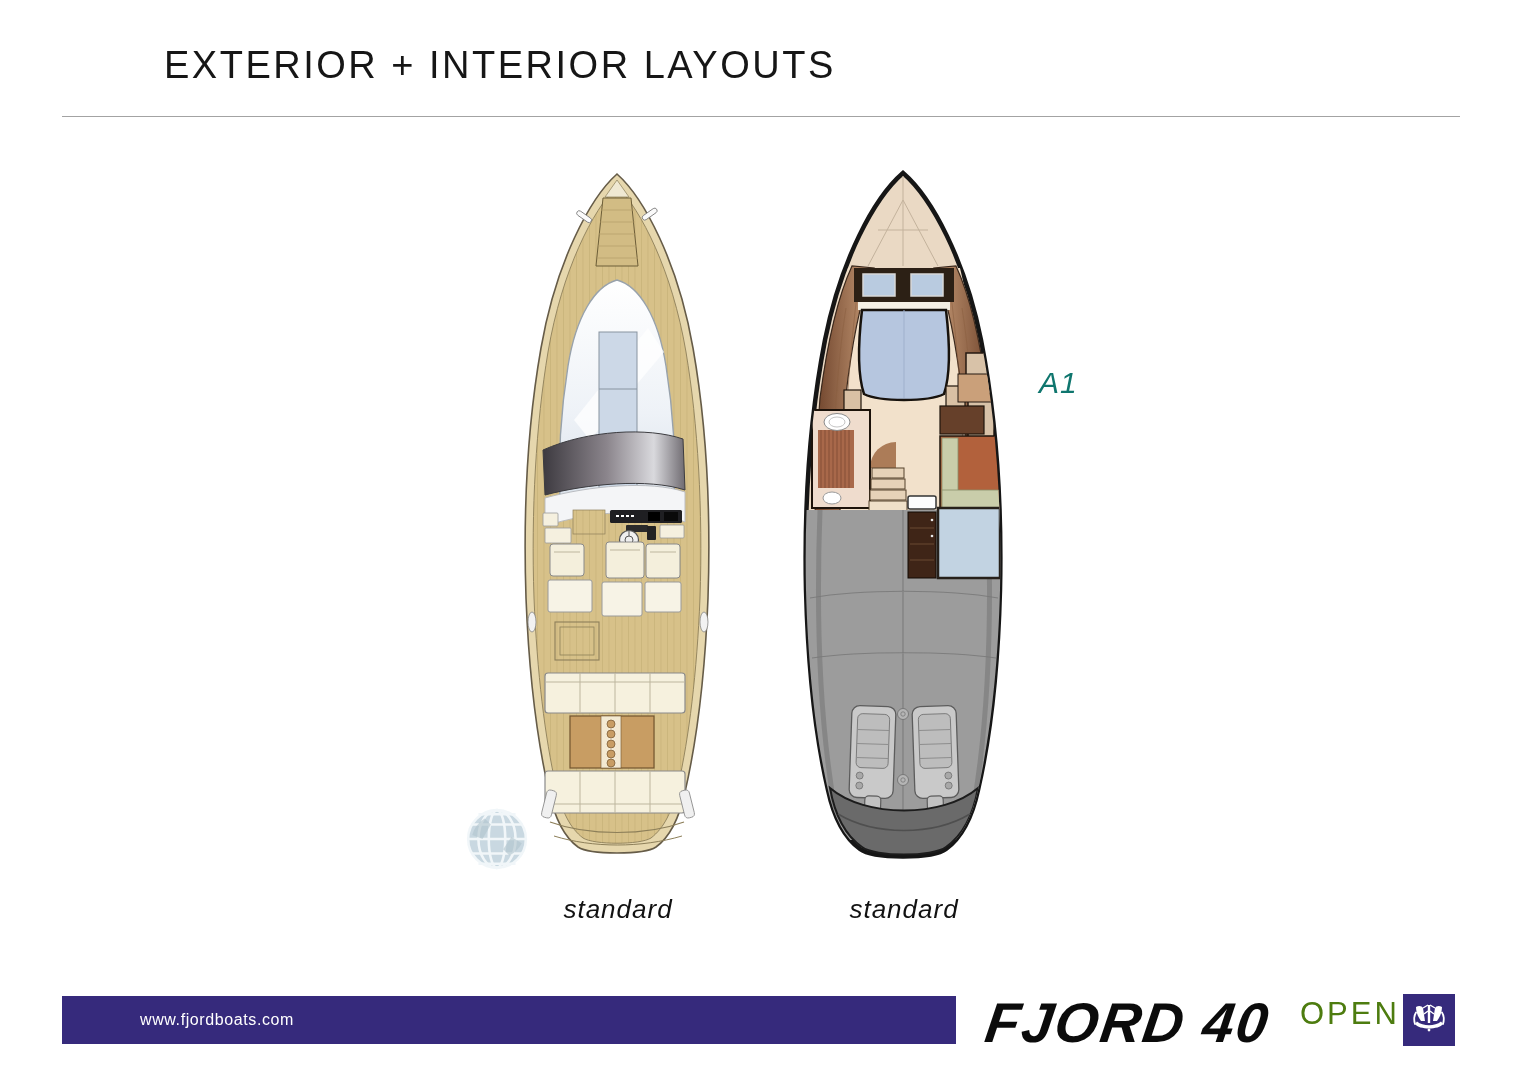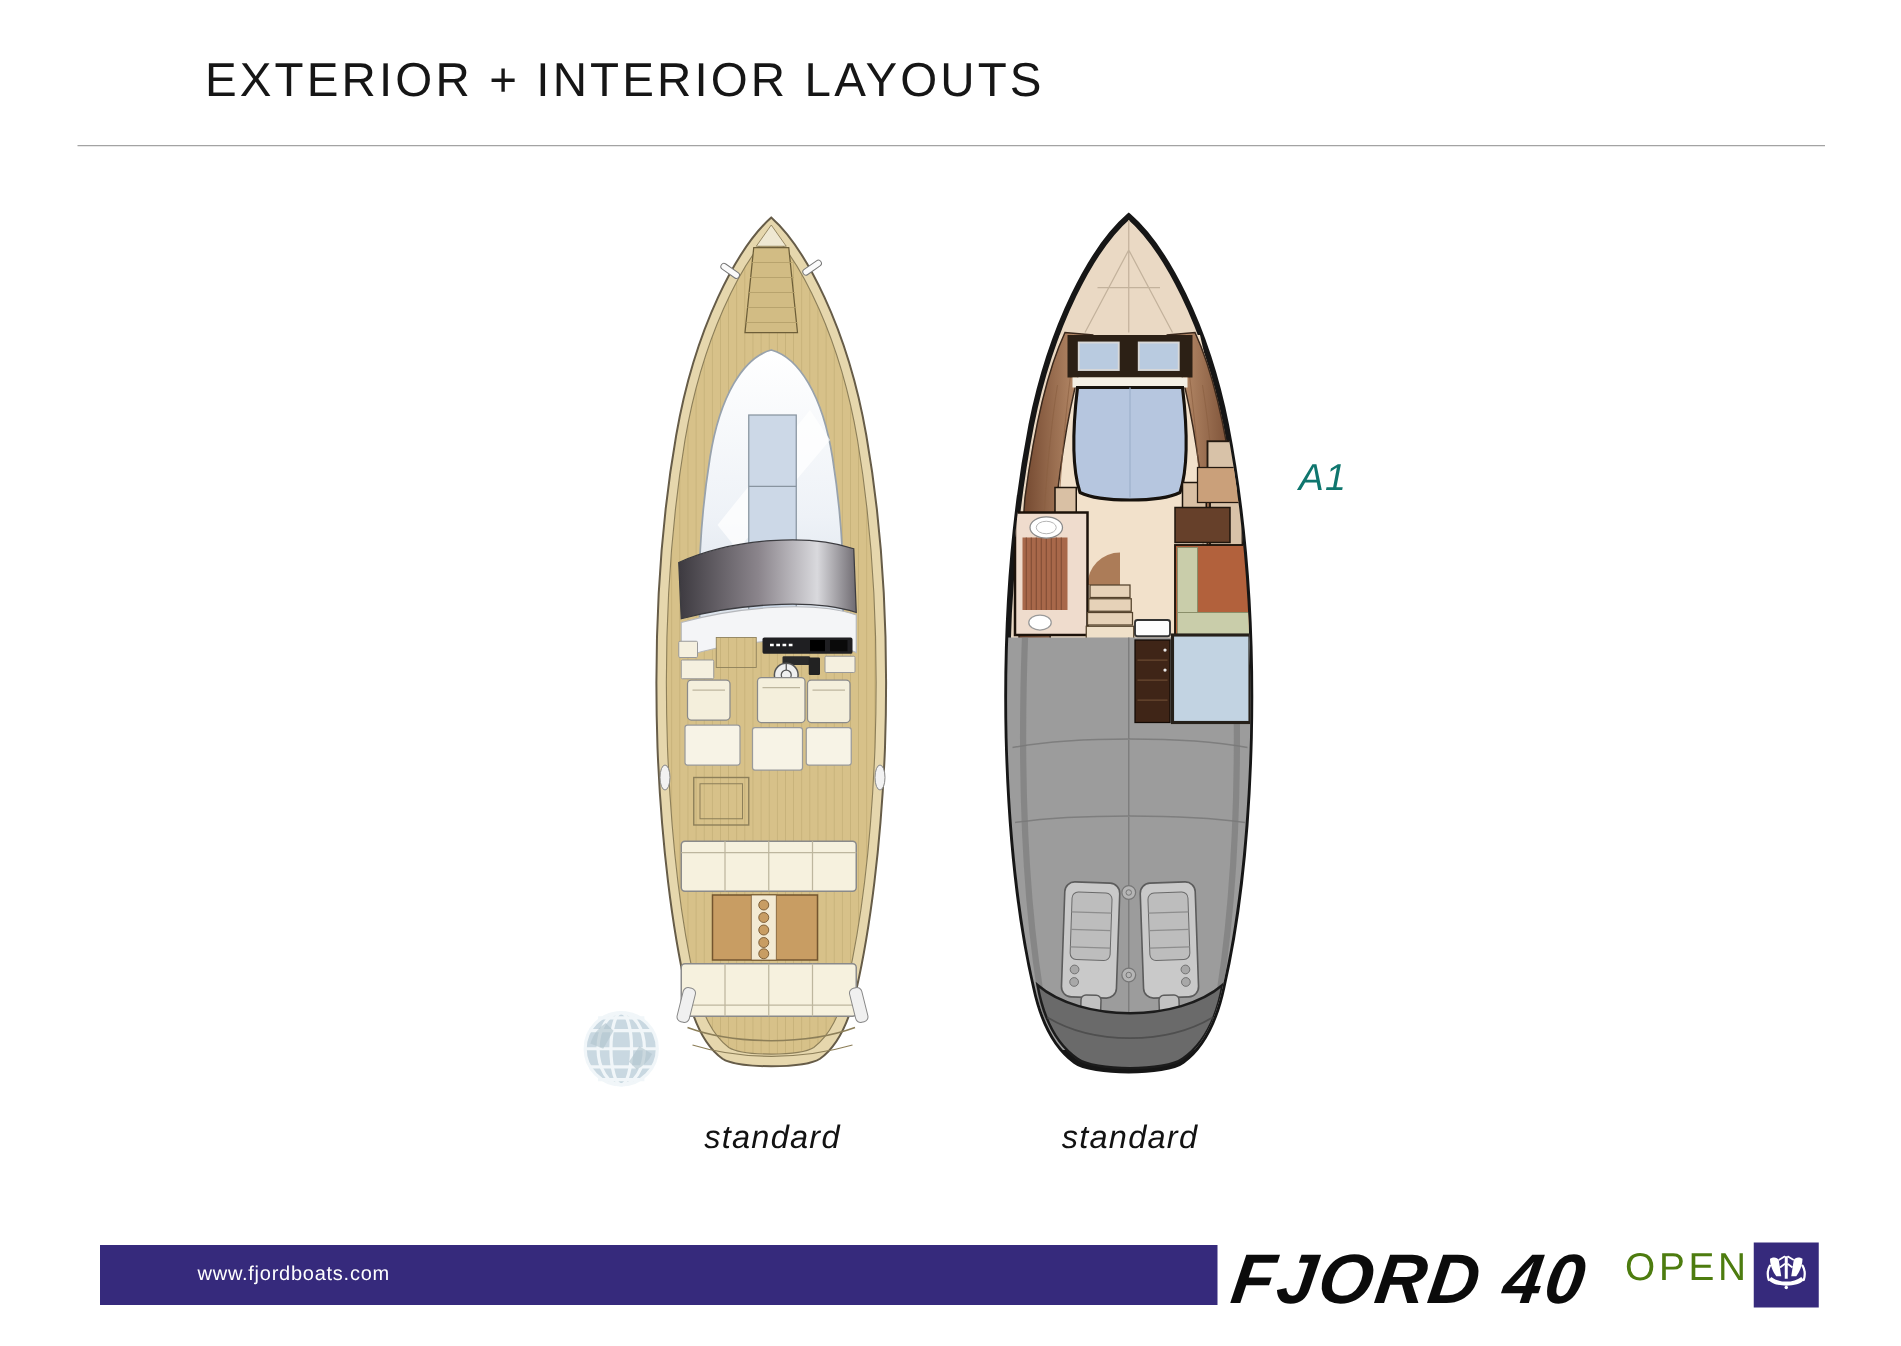--- a/index.html
+++ b/index.html
@@ -36,21 +36,21 @@
     pointer-events:none;
   }
   .watermark-globe { width:66px; height:70px; margin-top:16px; opacity:.8; }
   .watermark-text {
     font-size:68px; font-weight:bold; letter-spacing:7px; line-height:1;
     color:rgba(138,138,138,0.5);
     text-shadow:1px 1px 0 rgba(255,255,255,0.55), -1px -1px 0 rgba(255,255,255,0.3);
     margin-left:-18px; white-space:nowrap;
   }
   .footer-bar {
-    position:absolute; left:80px; top:996px; width:894px; height:48px;
+    position:absolute; left:62px; top:996px; width:894px; height:48px;
     background:#362a7c; display:flex; align-items:center;
   }
   .footer-url {
     color:#ffffff; font-size:16px; letter-spacing:0.6px; margin-left:78px;
     text-decoration:none;
   }
   .brand { position:absolute; top:990px; left:986px; height:60px; }
   .brand-name {
     position:absolute; left:0; top:0;
     font-size:56px; font-weight:bold; font-style:italic; letter-spacing:2px;

